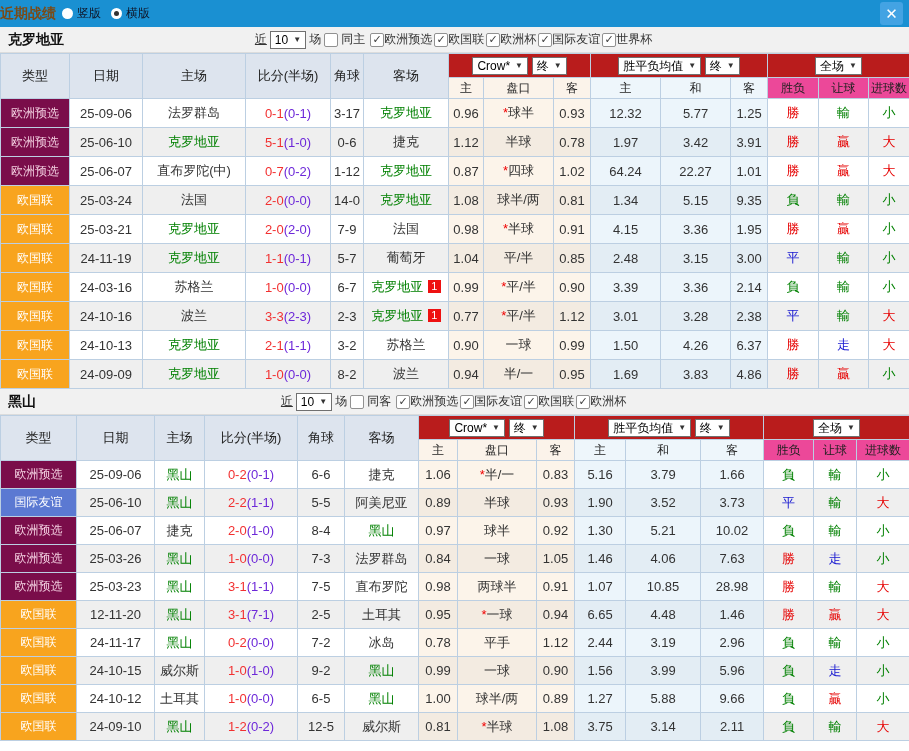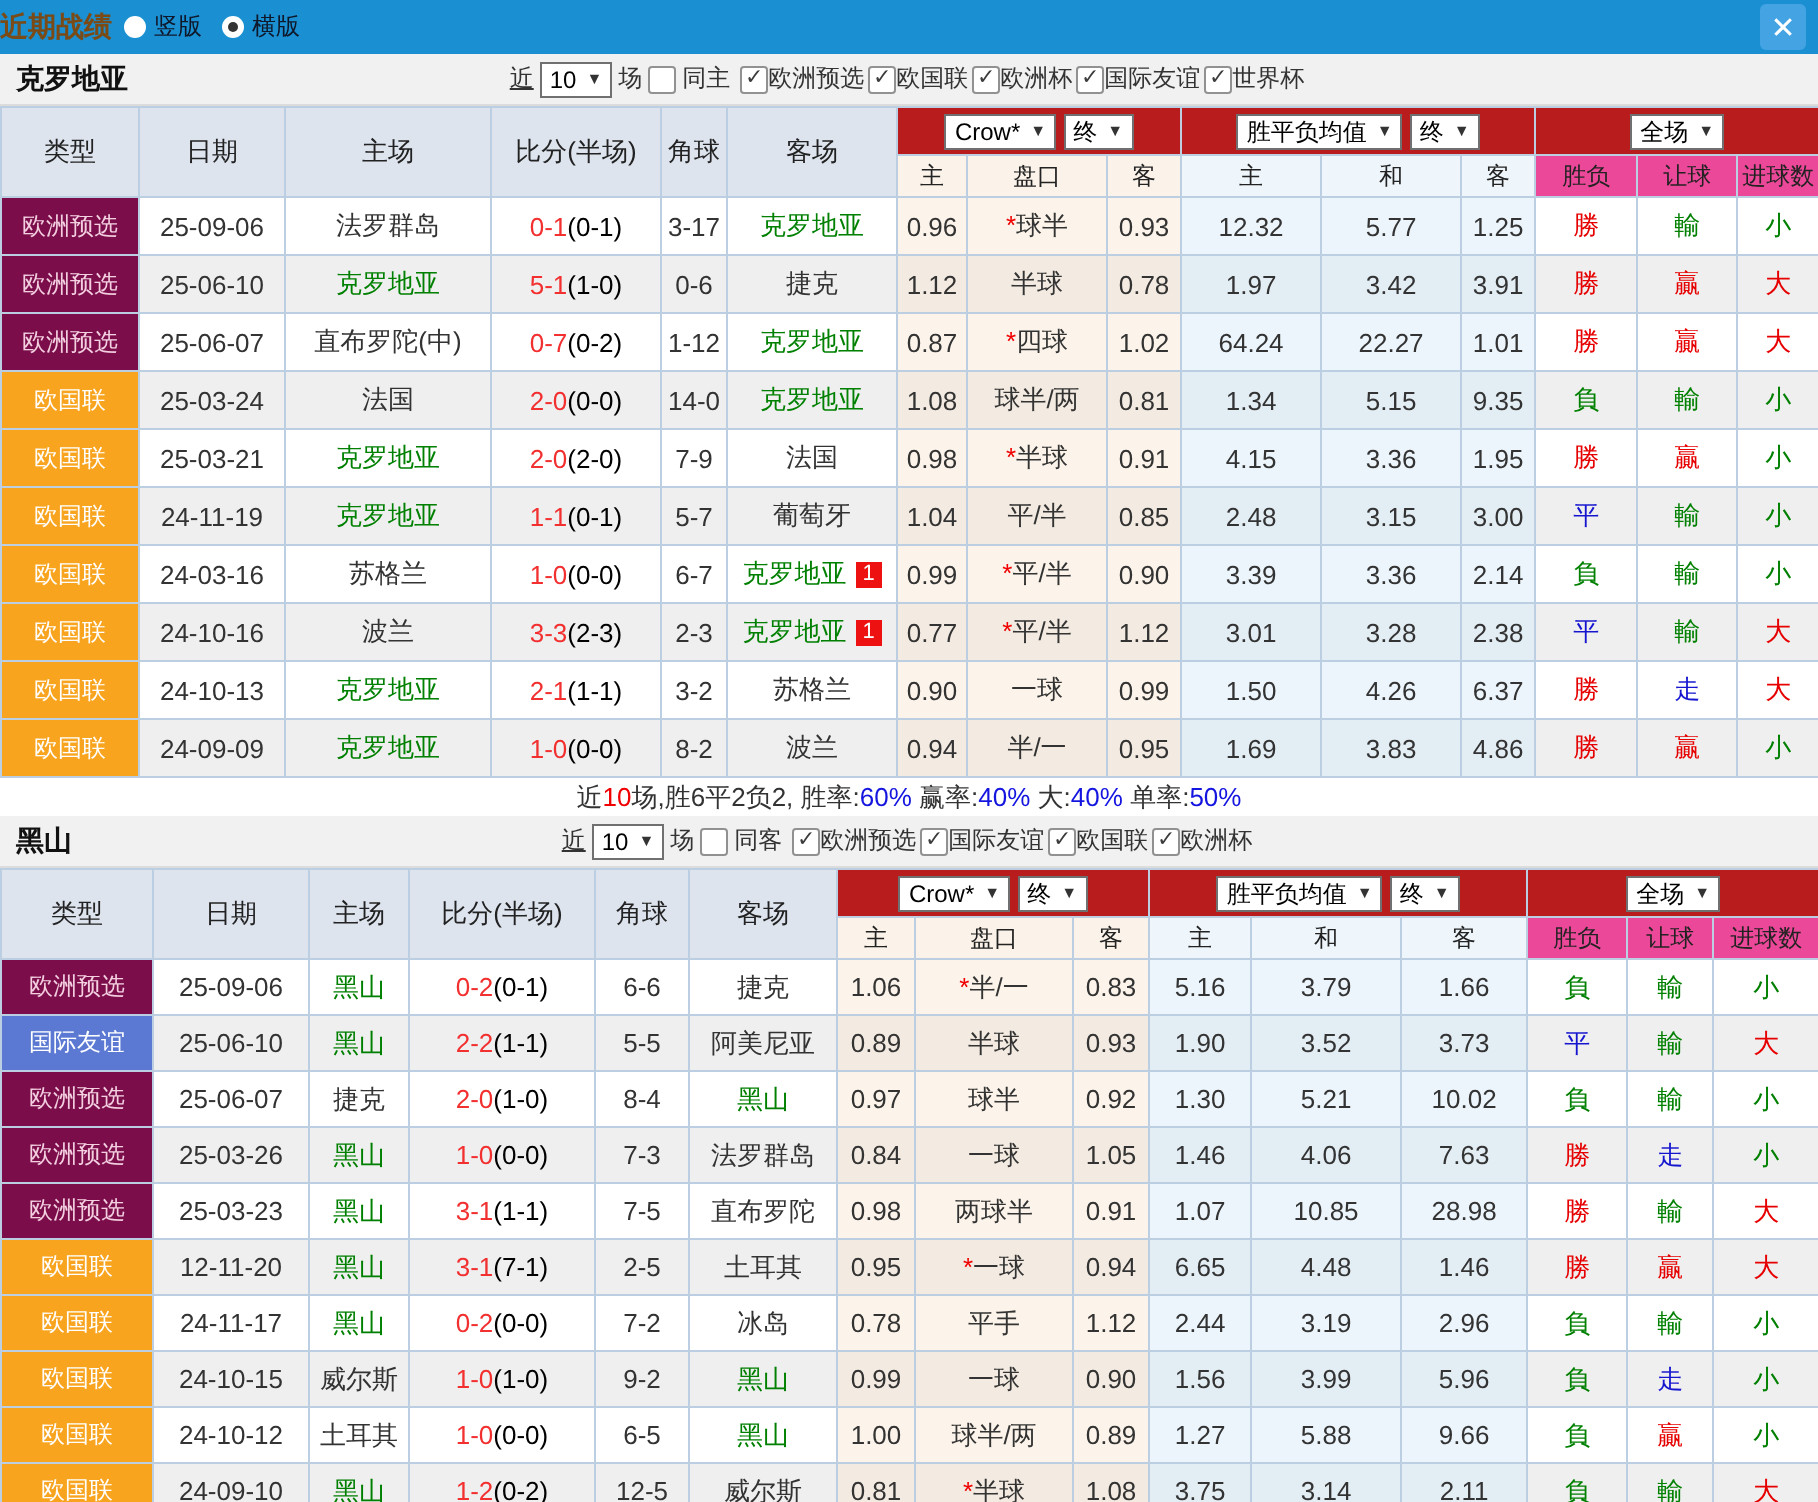--- a/index.html
+++ b/index.html
@@ -42,21 +42,21 @@
   tbody td{font-size:13px;color:#333;}
   #sec0 tbody tr{height:29px;}
   #sec1 tbody tr{height:28px;}
   tbody tr.odd td{background:#fff;}
   tbody tr.even td{background:#efefef;}
   td.t-maroon{background:#7a0d4a !important;color:#f3cfe0;font-size:12px;}
   td.t-orange{background:#f8a41e !important;color:#ffffff;font-size:12px;}
   td.t-blue{background:#5b79d2 !important;color:#ffffff;font-size:12px;}
   td.team-self{color:#008000;}
   .s-main{color:#f23030;}
-  .s-half{color:#000000;}
+  .s-half{color:#6d28d9;}
   tr.odd td.crow{background:#fcf4ea;}
   tr.even td.crow{background:#f3ebe1;}
   tr.odd td.avg{background:#ecf5fb;}
   tr.even td.avg{background:#e3edf4;}
   .star{color:#f00000;}
   .c-red{color:#e60000;}
   .c-green{color:#008000;}
   .c-blue{color:#1515d0;}
   .card{display:inline-block;width:13px;height:13px;line-height:13px;background:#ee1111;color:#fff;
         font-size:11px;margin-left:1px;vertical-align:1px;}
@@ -349,21 +349,20 @@
           <td class="crow">0.95</td>
           <td class="avg">1.69</td>
           <td class="avg">3.83</td>
           <td class="avg">4.86</td>
           <td class="c-red">勝</td>
           <td class="c-red">贏</td>
           <td class="c-green">小</td>
         </tr>
       </tbody>
   </table>
-  <div class="summary"><span class="sum-k">近</span><span class="sum-r">10</span><span class="sum-k">场,胜6平2负2, 胜率:</span><span class="sum-b">60%</span><span class="sum-k"> 赢率:</span><span class="sum-b">40%</span><span class="sum-k"> 大:</span><span class="sum-b">40%</span><span class="sum-k"> 单率:</span><span class="sum-b">50%</span></div>
 </div>
 
 <div id="sec1" class="section">
   <div class="section-head">
     <span class="team-name">黑山</span>
     <div class="controls">
       <span class="near">近</span>
       <span class="select-box">
         <span>10</span>
         <span class="arrow">▼</span>

